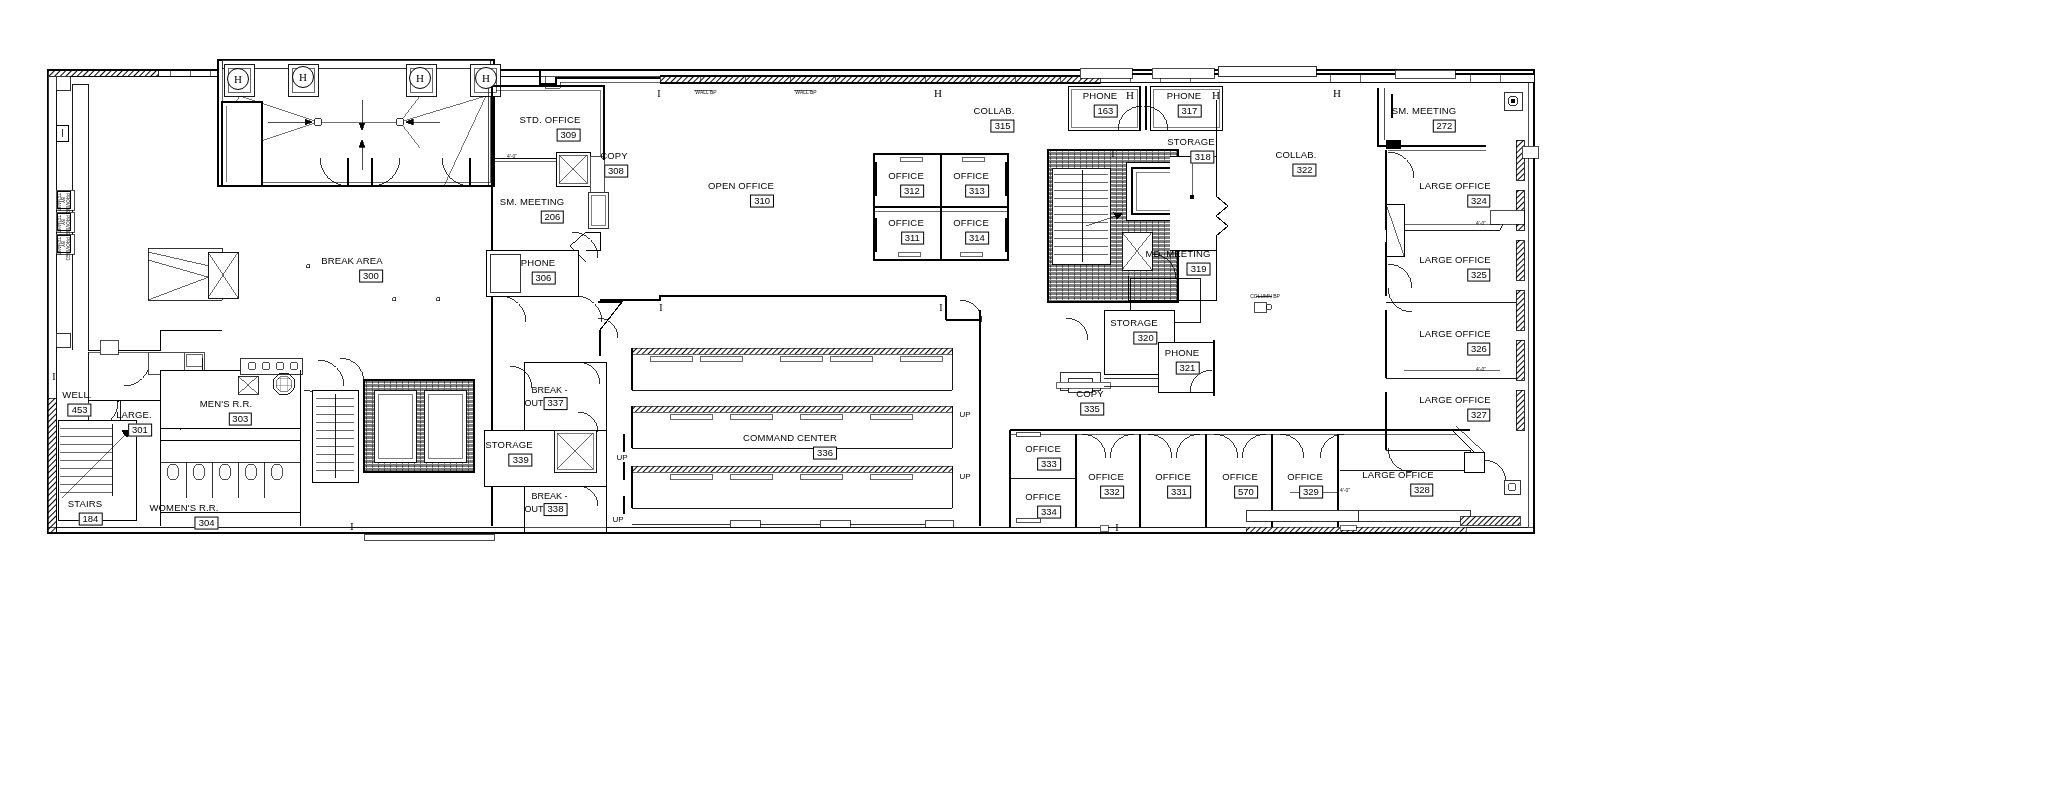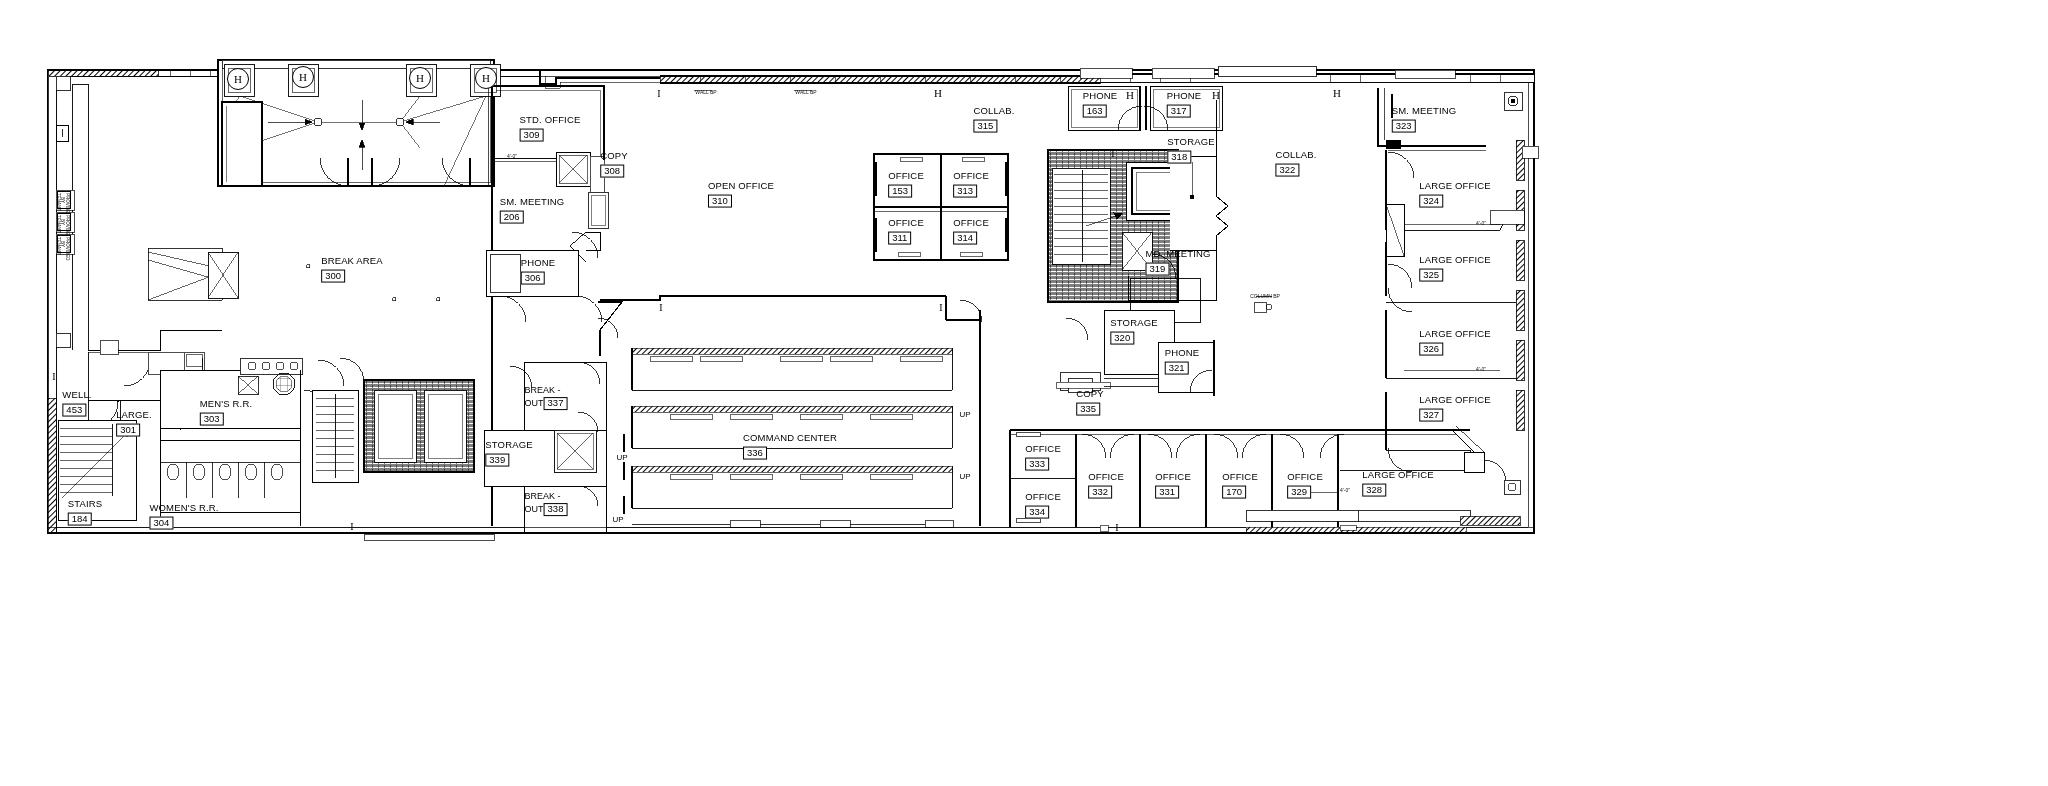--- a/index.html
+++ b/index.html
@@ -18,21 +18,21 @@
   }
   svg.layer {
     position: absolute;
     left: 0; top: 0;
     width: 2048px;
     height: 786px;
   }
   
   .room {
     position: absolute;
-    text-align: left;
+    text-align: right;
     color: #000;
     line-height: 1.05;
     white-space: nowrap;
     transform: translate(-50%, -50%);
     pointer-events: auto;
   }
   .room .rname {
     display: block;
     font-size: 9.5px;
     letter-spacing: .15px;
@@ -710,39 +710,39 @@
       <div class="room" style="left: 77px; top: 379px; margin-top: 24px;"><span class="rname">WELL.</span><span class="rnum">453</span></div>
       <div class="room" style="left: 226px; top: 412px;"><span class="rname">MEN'S R.R.</span><span class="rnum">303</span></div>
       <div class="room" style="left: 184px; top: 516px;"><span class="rname">WOMEN'S R.R.</span><span class="rnum">304</span></div>
       <div class="room" style="left: 85px; top: 512px;"><span class="rname">STAIRS</span><span class="rnum">184</span></div>
       <div class="room" style="left: 538px; top: 271px;"><span class="rname">PHONE</span><span class="rnum">306</span></div>
       <div class="room" style="left: 532px; top: 210px;"><span class="rname">SM. MEETING</span><span class="rnum">206</span></div>
       <div class="room" style="left: 614px; top: 164px;"><span class="rname">COPY</span><span class="rnum">308</span></div>
       <div class="room" style="left: 550px; top: 128px;"><span class="rname">STD. OFFICE</span><span class="rnum">309</span></div>
       <div class="room" style="left: 741px; top: 194px;"><span class="rname">OPEN OFFICE</span><span class="rnum">310</span></div>
       <div class="room" style="left: 906px; top: 231px;"><span class="rname">OFFICE</span><span class="rnum">311</span></div>
-      <div class="room" style="left: 906px; top: 184px;"><span class="rname">OFFICE</span><span class="rnum">153</span></div>
+      <div class="room" style="left: 906px; top: 184px;"><span class="rname">OFFICE</span><span class="rnum">312</span></div>
       <div class="room" style="left: 971px; top: 184px;"><span class="rname">OFFICE</span><span class="rnum">313</span></div>
       <div class="room" style="left: 971px; top: 231px;"><span class="rname">OFFICE</span><span class="rnum">314</span></div>
       <div class="room" style="left: 994px; top: 119px;"><span class="rname">COLLAB.</span><span class="rnum">315</span></div>
       <div class="room" style="left: 1100px; top: 104px;"><span class="rname">PHONE</span><span class="rnum">163</span></div>
       <div class="room" style="left: 1184px; top: 104px;"><span class="rname">PHONE</span><span class="rnum">317</span></div>
       <div class="room" style="left: 1191px; top: 150px;"><span class="rname">STORAGE</span><span class="rnum">318</span></div>
       <div class="room" style="left: 1178px; top: 262px;"><span class="rname">MD. MEETING</span><span class="rnum">319</span></div>
       <div class="room" style="left: 1134px; top: 331px;"><span class="rname">STORAGE</span><span class="rnum">320</span></div>
       <div class="room" style="left: 1182px; top: 361px;"><span class="rname">PHONE</span><span class="rnum">321</span></div>
       <div class="room" style="left: 1296px; top: 163px;"><span class="rname">COLLAB.</span><span class="rnum">322</span></div>
-      <div class="room" style="left: 1424px; top: 119px;"><span class="rname">SM. MEETING</span><span class="rnum">323</span></div>
+      <div class="room" style="left: 1424px; top: 119px;"><span class="rname">SM. MEETING</span><span class="rnum">272</span></div>
       <div class="room" style="left: 1455px; top: 194px;"><span class="rname">LARGE OFFICE</span><span class="rnum">324</span></div>
       <div class="room" style="left: 1455px; top: 268px;"><span class="rname">LARGE OFFICE</span><span class="rnum">325</span></div>
       <div class="room" style="left: 1455px; top: 342px;"><span class="rname">LARGE OFFICE</span><span class="rnum">326</span></div>
       <div class="room" style="left: 1455px; top: 408px;"><span class="rname">LARGE OFFICE</span><span class="rnum">327</span></div>
       <div class="room" style="left: 1398px; top: 483px;"><span class="rname">LARGE OFFICE</span><span class="rnum">328</span></div>
       <div class="room" style="left: 1305px; top: 485px;"><span class="rname">OFFICE</span><span class="rnum">329</span></div>
-      <div class="room" style="left: 1240px; top: 485px;"><span class="rname">OFFICE</span><span class="rnum">170</span></div>
+      <div class="room" style="left: 1240px; top: 485px;"><span class="rname">OFFICE</span><span class="rnum">570</span></div>
       <div class="room" style="left: 1173px; top: 485px;"><span class="rname">OFFICE</span><span class="rnum">331</span></div>
       <div class="room" style="left: 1106px; top: 485px;"><span class="rname">OFFICE</span><span class="rnum">332</span></div>
       <div class="room" style="left: 1043px; top: 457px;"><span class="rname">OFFICE</span><span class="rnum">333</span></div>
       <div class="room" style="left: 1043px; top: 505px;"><span class="rname">OFFICE</span><span class="rnum">334</span></div>
       <div class="room" style="left: 1090px; top: 402px;"><span class="rname">COPY</span><span class="rnum">335</span></div>
       <div class="room" style="left: 790px; top: 446px;"><span class="rname">COMMAND CENTER</span><span class="rnum">336</span></div>
       <div class="room" style="left: 509px; top: 453px;"><span class="rname">STORAGE</span><span class="rnum">339</span></div>
     </div>
   <div id="tl-labels">
       <div class="room twoline" style="left: 546px; top: 398px;">

